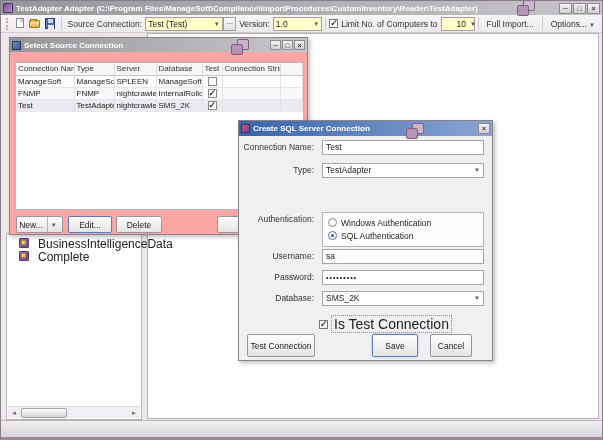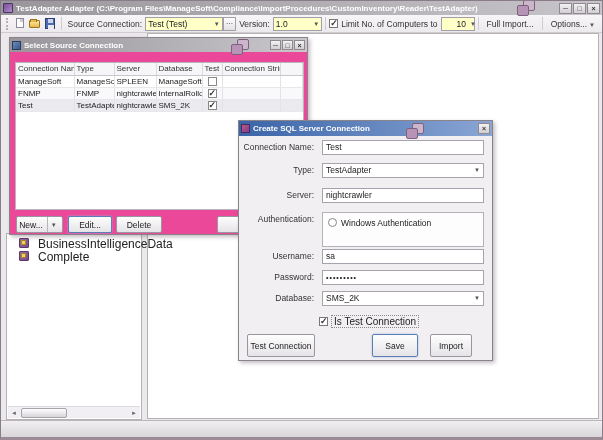--- a/index.html
+++ b/index.html
@@ -79,21 +79,21 @@
 
   .statusbar { position:absolute; left:0; bottom:0; width:100%; height:17px;
                background:linear-gradient(#f1eff1,#d9d5d9); border-top:1px solid #b9b5b9; z-index:1; }
 
   
   .dialog { position:absolute; border:1px solid #8a838a; box-shadow:2px 2px 4px rgba(80,70,80,.35); }
   .dlg-titlebar { height:14px; display:flex; align-items:center; padding:0 2px; }
   .dlg-titlebar .title { color:#fff; font-weight:bold; font-size:8px; white-space:nowrap; flex:1; margin-left:3px; }
 
   
-  .select-dlg { left:8px; top:36px; width:299px; height:198px; background:#ec4899; z-index:2; }
+  .select-dlg { left:8px; top:36px; width:299px; height:198px; background:#fca5a5; z-index:2; }
   .select-dlg .dlg-titlebar { background:linear-gradient(to right,#98969a,#c9c7cb); }
   .sel-icon { width:9px; height:9px; background:linear-gradient(135deg,#6a8ab8,#3a5a90);
               border:1px solid #2a3a60; flex:none; }
 
   .grid { position:absolute; left:5px; top:24px; width:289px; height:148px; background:#fff;
           border:1px solid #b9b5bc; font-size:8px; }
   .grid table { border-collapse:collapse; width:100%; table-layout:fixed; }
   .grid th { background:#f6f5f7; border-right:1px solid #dcd9df; border-bottom:1px solid #c9c5cc;
              font-weight:normal; text-align:left; padding:1px 2px; height:12px; color:#333;
              overflow:hidden; white-space:nowrap; }
@@ -124,21 +124,21 @@
   .combo2 { height:15px; background:#fff; border:1px solid #a7a3ad; font-size:8.5px;
            display:flex; align-items:center; padding:0 3px; }
   .combo2 .arrow { margin-left:auto; font-size:6px; color:#555; }
   .groupbox { height:35px; background:#fdfdfe; border:1px solid #b5b1b9; padding:3px 5px; }
   .radio-row { display:flex; align-items:center; height:13px; font-size:8.5px; }
   .radio { width:9px; height:9px; border:1px solid #888; border-radius:50%; background:#fff;
            margin-right:4px; position:relative; flex:none; }
   .radio.on { border-color:#4a6fa5; }
   .radio.on::after { content:""; position:absolute; left:2px; top:2px; width:3px; height:3px;
            border-radius:50%; background:#2a5a9a; }
-  .chk-label { border:1px dotted #888; padding:0 2px; font-size:10px; }
+  .chk-label { border:1px dotted #888; padding:0 2px; font-size:14px; }
   .create-btnrow .btn { position:absolute; height:23px; top:213px; }
 </style>
 </head>
 <body>
 
 <div class="window">
 
   <div class="titlebar">
     <div class="app-icon"></div>
     <div class="title">TestAdapter Adapter (C:\Program Files\ManageSoft\Compliance\ImportProcedures\CustomInventory\Reader\TestAdapter)</div>
@@ -320,31 +320,31 @@
       <div class="flabel">Connection Name:</div>
       <div class="fctrl input">Test</div>
     </div>
     <div class="frow" style="top:44px;">
       <div class="flabel">Type:</div>
       <div class="fctrl combo2">
         <span>TestAdapter</span>
         <span class="arrow">▼</span>
       </div>
     </div>
-    <div class="frow" style="top:69px;">
-      <div class="flabel">Server:</div>
-      <div class="fctrl input">nightcrawler</div>
-    </div>
     <div class="frow" style="top:91px; align-items:flex-start;">
       <div class="flabel" style="padding-top:2px;">Authentication:</div>
       <div class="fctrl groupbox">
         <div class="radio-row">
           <div class="radio"></div>
           <span>Windows Authentication</span>
         </div>
+        <div class="radio-row">
+          <div class="radio on"></div>
+          <span>SQL Authentication</span>
+        </div>
       </div>
     </div>
     <div class="frow" style="top:151px;">
       <div class="flabel">Password:</div>
       <div class="fctrl input" style="letter-spacing:1px; font-weight:bold; font-size:7px;">•••••••••</div>
     </div>
     <div class="frow" style="top:130px;">
       <div class="flabel">Username:</div>
       <div class="fctrl input">sa</div>
     </div>
@@ -356,17 +356,17 @@
       </div>
     </div>
     <div class="frow" style="top:194px; left:80px;">
       <div class="checkbox on" style="margin-right:3px;"></div>
       <span class="chk-label">Is Test Connection</span>
     </div>
 
     <div class="create-btnrow">
       <div class="btn" style="left:8px; width:68px;">Test Connection</div>
       <div class="btn focused" style="left:133px; width:46px;">Save</div>
-      <div class="btn" style="left:191px; width:42px;">Import</div>
+      <div class="btn" style="left:191px; width:42px;">Cancel</div>
     </div>
   </div>
 
 </div>
 
 </body></html>

